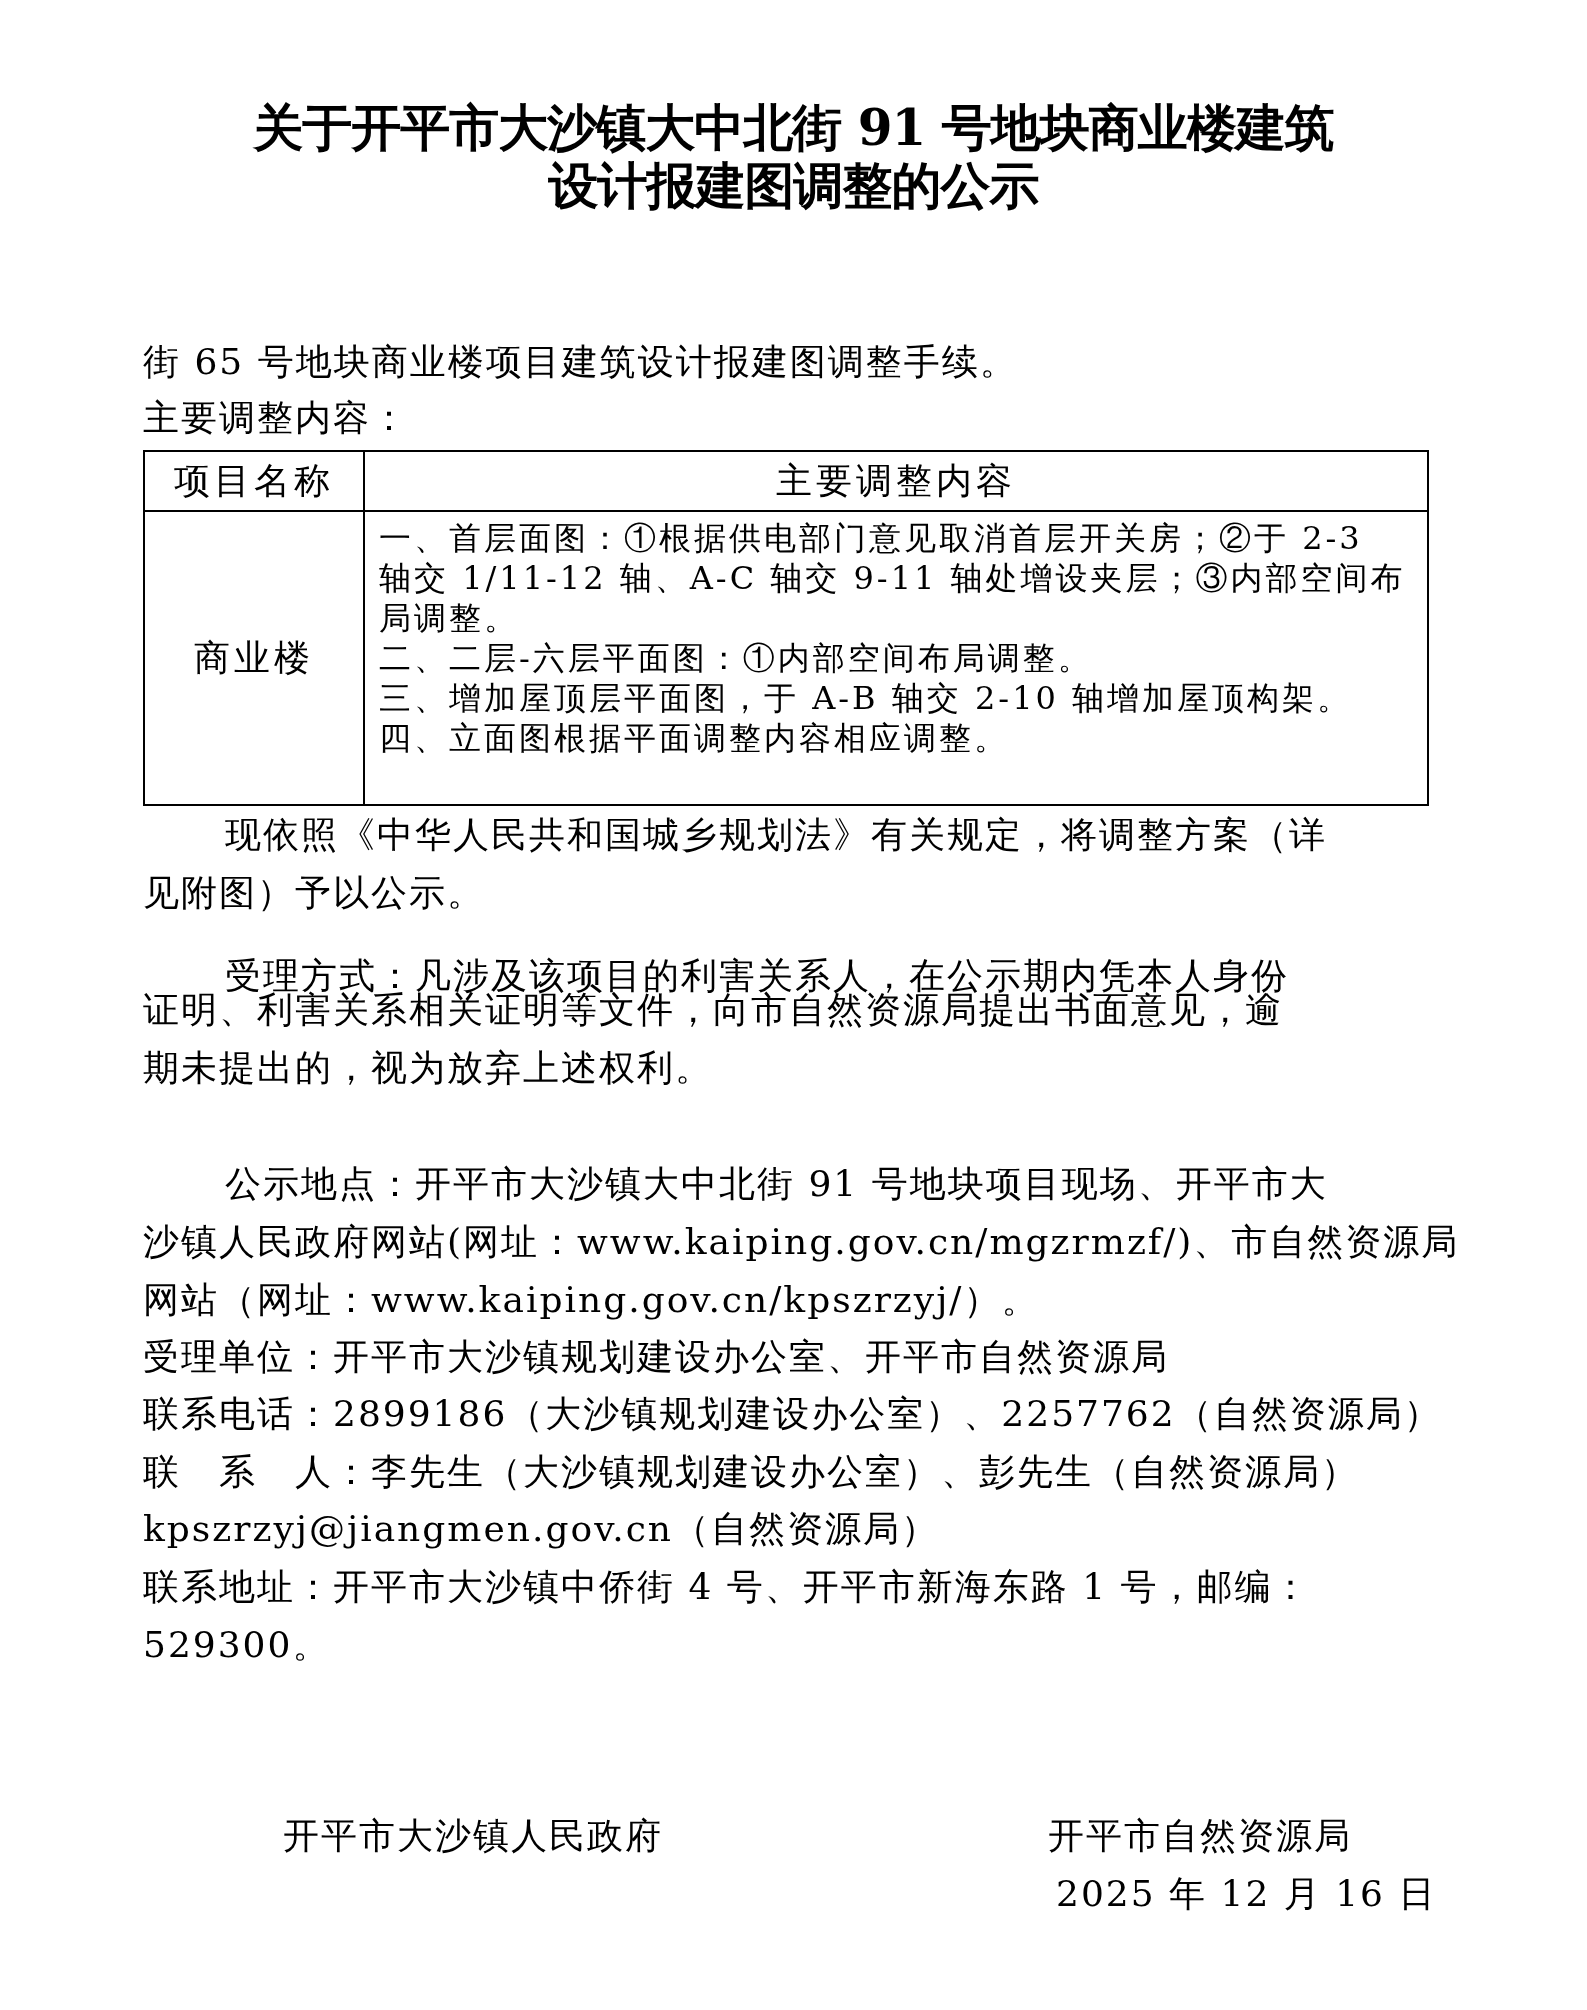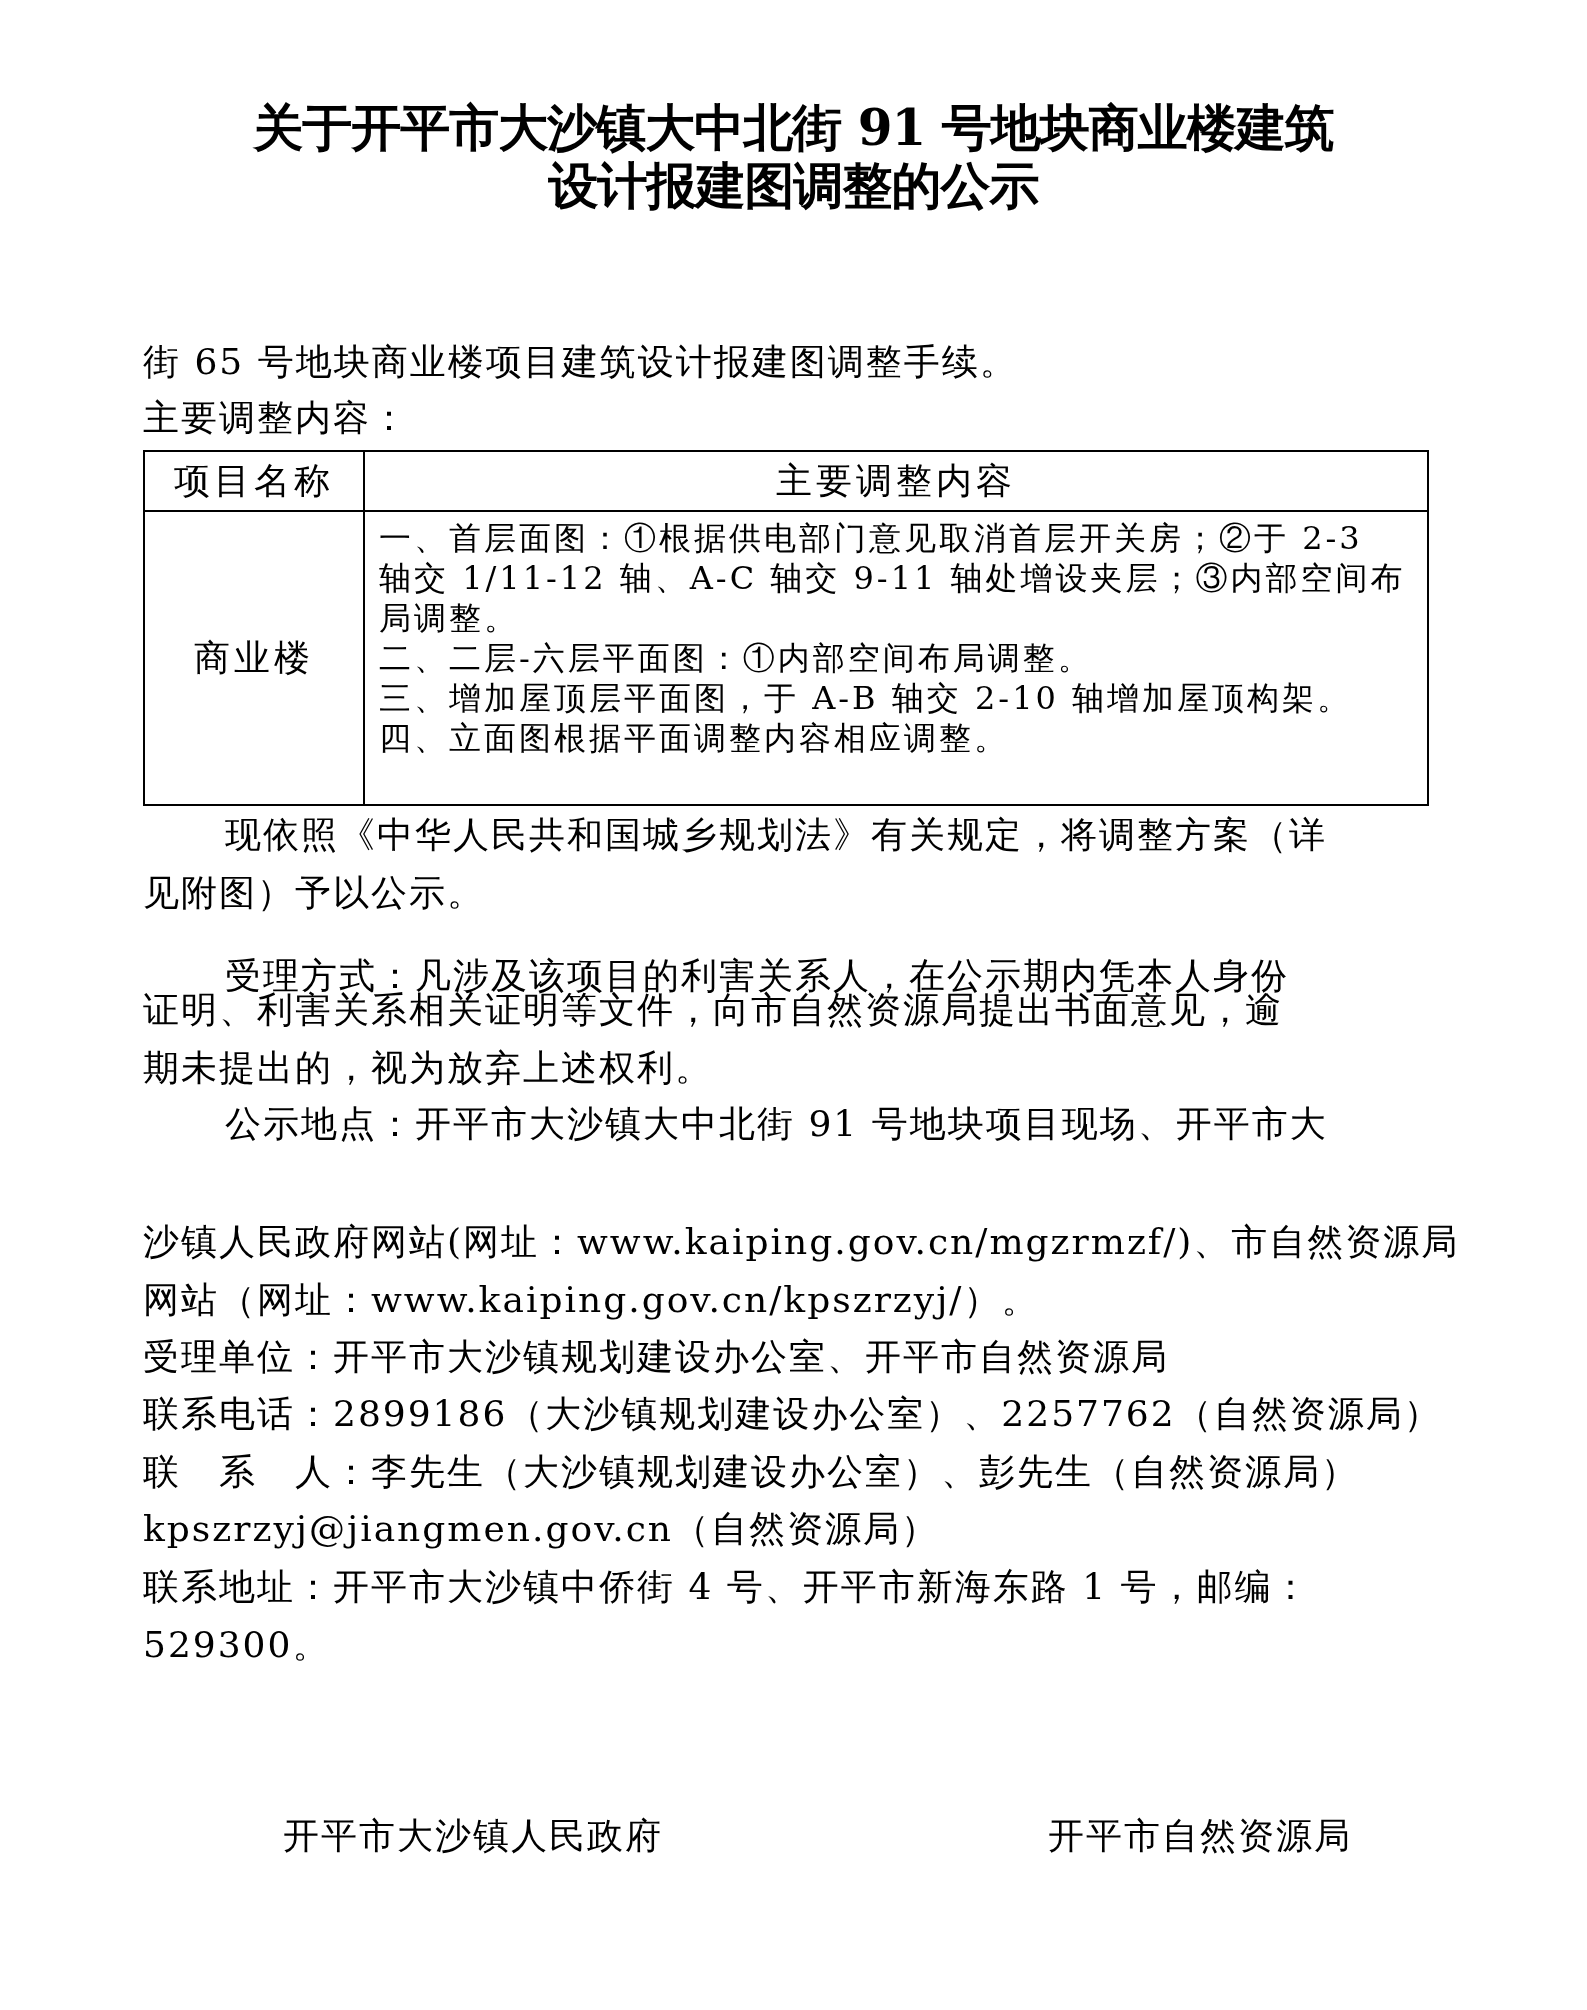--- a/index.html
+++ b/index.html
@@ -51,27 +51,28 @@
     </table>
 
   <div class="line indent" style="top:815px;">现依照《中华人民共和国城乡规划法》有关规定，将调整方案（详</div>
   <div class="line" style="top:873px;">见附图）予以公示。</div>
 
   <div class="line indent" style="top:932px;margin-top:24px;">受理方式：凡涉及该项目的利害关系人，在公示期内凭本人身份</div>
   <div class="line" style="top:990px;">证明、利害关系相关证明等文件，向市自然资源局提出书面意见，逾</div>
   <div class="line" style="top:1048px;">期未提出的，视为放弃上述权利。</div>
 
 
-  <div class="line indent" style="top:1104px;text-align:right;">公示地点：开平市大沙镇大中北街 91 号地块项目现场、开平市大</div>
+  <div class="line indent" style="top:1164px;text-align:right;">公示地点：开平市大沙镇大中北街 91 号地块项目现场、开平市大</div>
   <div class="line" style="top:1222px;">沙镇人民政府网站(网址：www.kaiping.gov.cn/mgzrmzf/)、市自然资源局</div>
   <div class="line" style="top:1280px;">网站（网址：www.kaiping.gov.cn/kpszrzyj/）。</div>
 
   <div class="line" style="top:1337px;">受理单位：开平市大沙镇规划建设办公室、开平市自然资源局</div>
   <div class="line" style="top:1394px;">联系电话：2899186（大沙镇规划建设办公室）、2257762（自然资源局）</div>
   <div class="line" style="top:1452px;">联　系　人：李先生（大沙镇规划建设办公室）、彭先生（自然资源局）</div>
   <div class="line" style="top:1509px;">kpszrzyj@jiangmen.gov.cn（自然资源局）</div>
   <div class="line" style="top:1567px;">联系地址：开平市大沙镇中侨街 4 号、开平市新海东路 1 号，邮编：</div>
   <div class="line" style="top:1625px;">529300。</div>
 
   <div class="sig" style="left:283px; top:1816px;">开平市大沙镇人民政府</div>
   <div class="sig" style="left:1048px; top:1816px;">开平市自然资源局</div>
+  <div class="sig" style="left:1056px; top:1874px;">2025 年 12 月 16 日</div>
 
 </div>
 
 </body></html>

